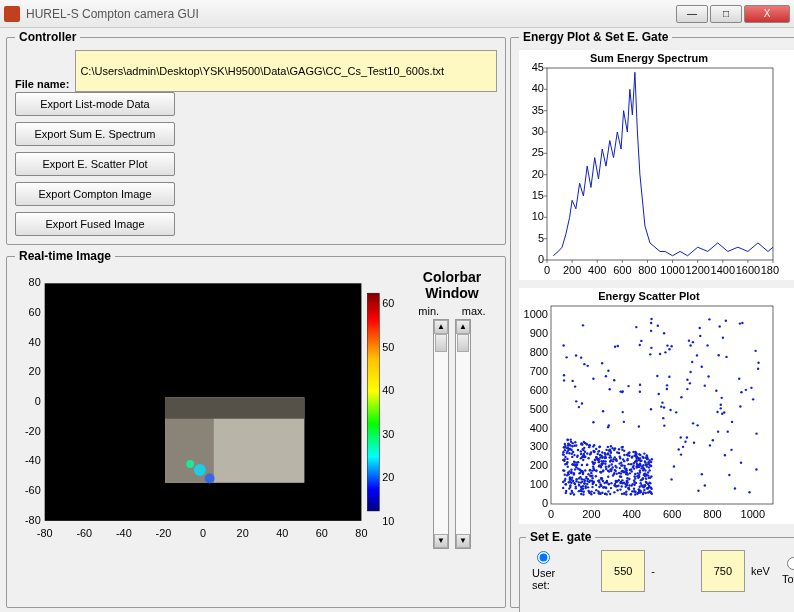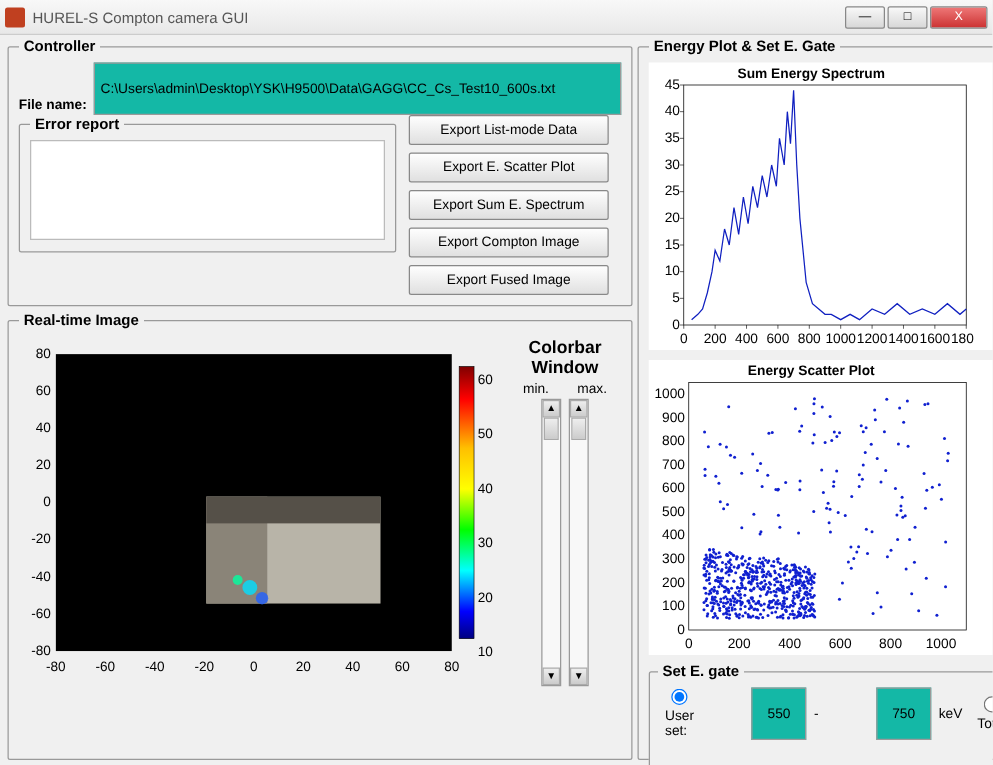--- a/index.html
+++ b/index.html
@@ -8,21 +8,21 @@
 .titlebar .icon { width: 16px; height: 16px; background: #c04020; margin-right: 6px; border-radius: 2px; }
 .titlebar .title { flex: 1; color: #555; font-size: 12px; }
 .winbtns { display: flex; gap: 2px; }
 .winbtn { width: 32px; height: 18px; border: 1px solid #888; background: linear-gradient(#f8f8f8,#d8d8d8); border-radius: 2px; display: flex; align-items: center; justify-content: center; font-size: 10px; }
 .winbtn.close { background: linear-gradient(#e77,#c33); color: #fff; width: 46px; }
 .content { padding: 2px 6px; display: grid; grid-template-columns: 500px 278px; gap: 4px; height: 582px; }
 .leftcol { display: flex; flex-direction: column; gap: 4px; }
 fieldset { border: 1px solid #999; border-radius: 2px; padding: 6px 8px 8px 8px; background: #f0f0f0; }
 legend { padding: 0 4px; font-weight: bold; font-size: 12px; }
 .row { display: flex; align-items: center; gap: 6px; }
-input[type=text] { border: 1px solid #999; background: #14b8a6; padding: 20px 4px; height: 20px; font-size: 11px; }
+input[type=text] { border: 1px solid #999; background: #fef9c3; padding: 20px 4px; height: 20px; font-size: 11px; }
 .btn { border: 1px solid #888; background: linear-gradient(#fefefe,#e0e0e0); padding: 4px 10px; min-width: 50px; height: 26px; border-radius: 2px; cursor: pointer; text-align: center; }
 .btn.stop { background: linear-gradient(#e8f0ff,#c8d8f0); color: #2040a0; font-weight: bold; }
 .ctrlrow2 { display: flex; align-items: center; gap: 8px; margin: 10px 0 8px 0; }
 .label-b { font-weight: bold; margin-top: 26px; }
 .inner-grid { display: grid; grid-template-columns: 1fr 170px; gap: 10px; }
 .error-box { height: 110px; }
 fieldset.error-box textarea { width: 100%; height: 80px; border: 1px solid #bbb; background: #fff; resize: none; }
 .export-col { display: flex; flex-direction: column; gap: 6px; }
 .export-col .btn { width: 160px; height: 24px; }
 .rti-body { display: grid; grid-template-columns: 1fr 90px; gap: 6px; height: 280px; }
@@ -57,28 +57,24 @@
 <div class="content">
   <div class="leftcol">
 
     <fieldset>
       <legend>Controller</legend>
       <div class="row">
         <span class="label-b">File name:</span>
         <input type="text" style="flex: 1 1 0%;" value="C:\Users\admin\Desktop\YSK\H9500\Data\GAGG\CC_Cs_Test10_600s.txt">
       </div>
       <div class="inner-grid">
-        <fieldset class="error-box">
-          <legend>Error report</legend>
-          <textarea style=""></textarea>
-        </fieldset>
         <div class="export-col">
           <button class="btn">Export List-mode Data</button>
+          <button class="btn">Export Sum E. Spectrum</button>
           <button class="btn">Export E. Scatter Plot</button>
-          <button class="btn">Export Sum E. Spectrum</button>
           <button class="btn">Export Compton Image</button>
           <button class="btn">Export Fused Image</button>
         </div>
       </div>
     </fieldset>
 
     <fieldset style="flex:1">
       <legend>Real-time Image</legend>
       <div class="rti-body">
         <div class="imgarea">

